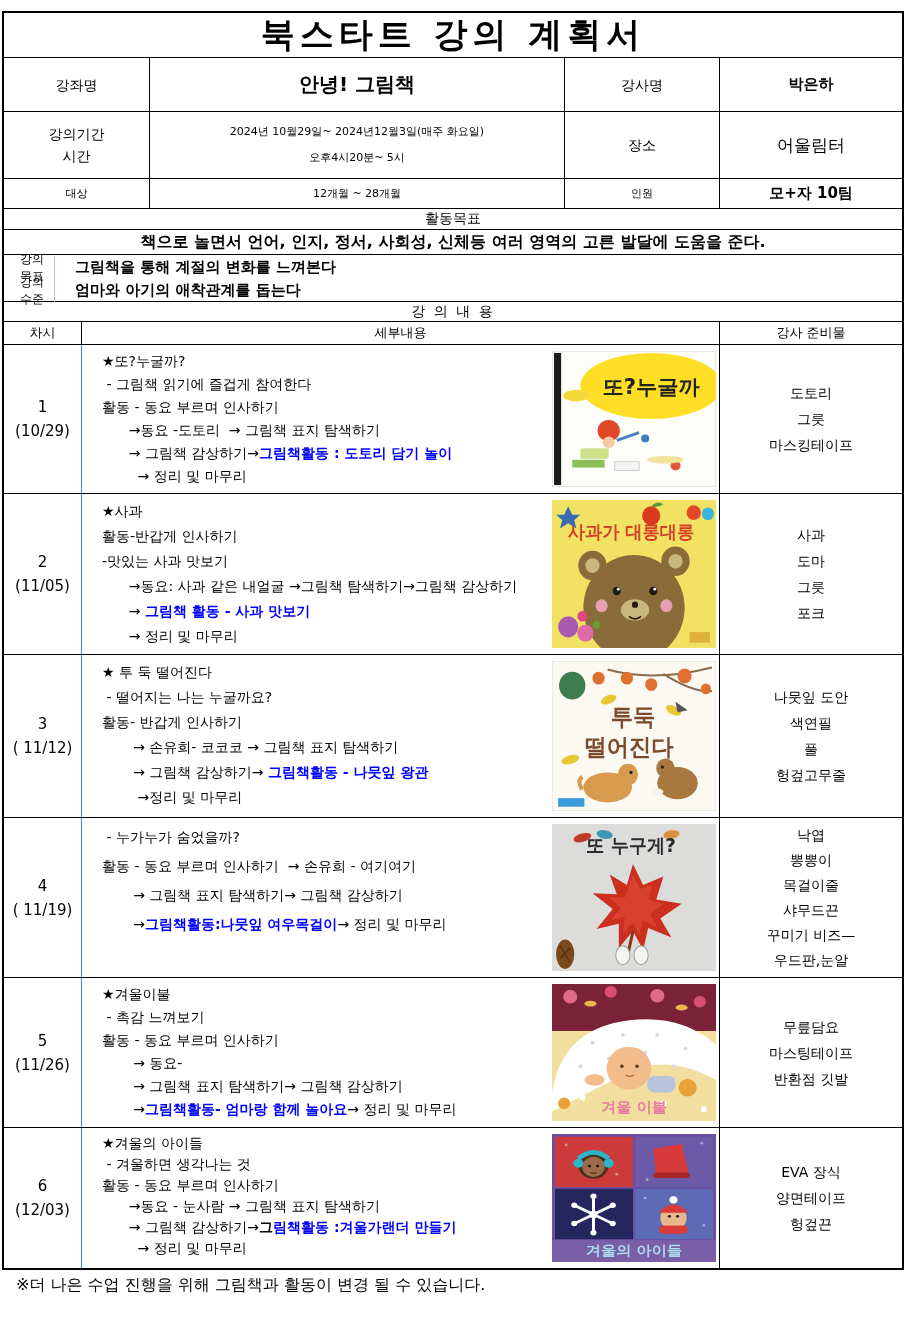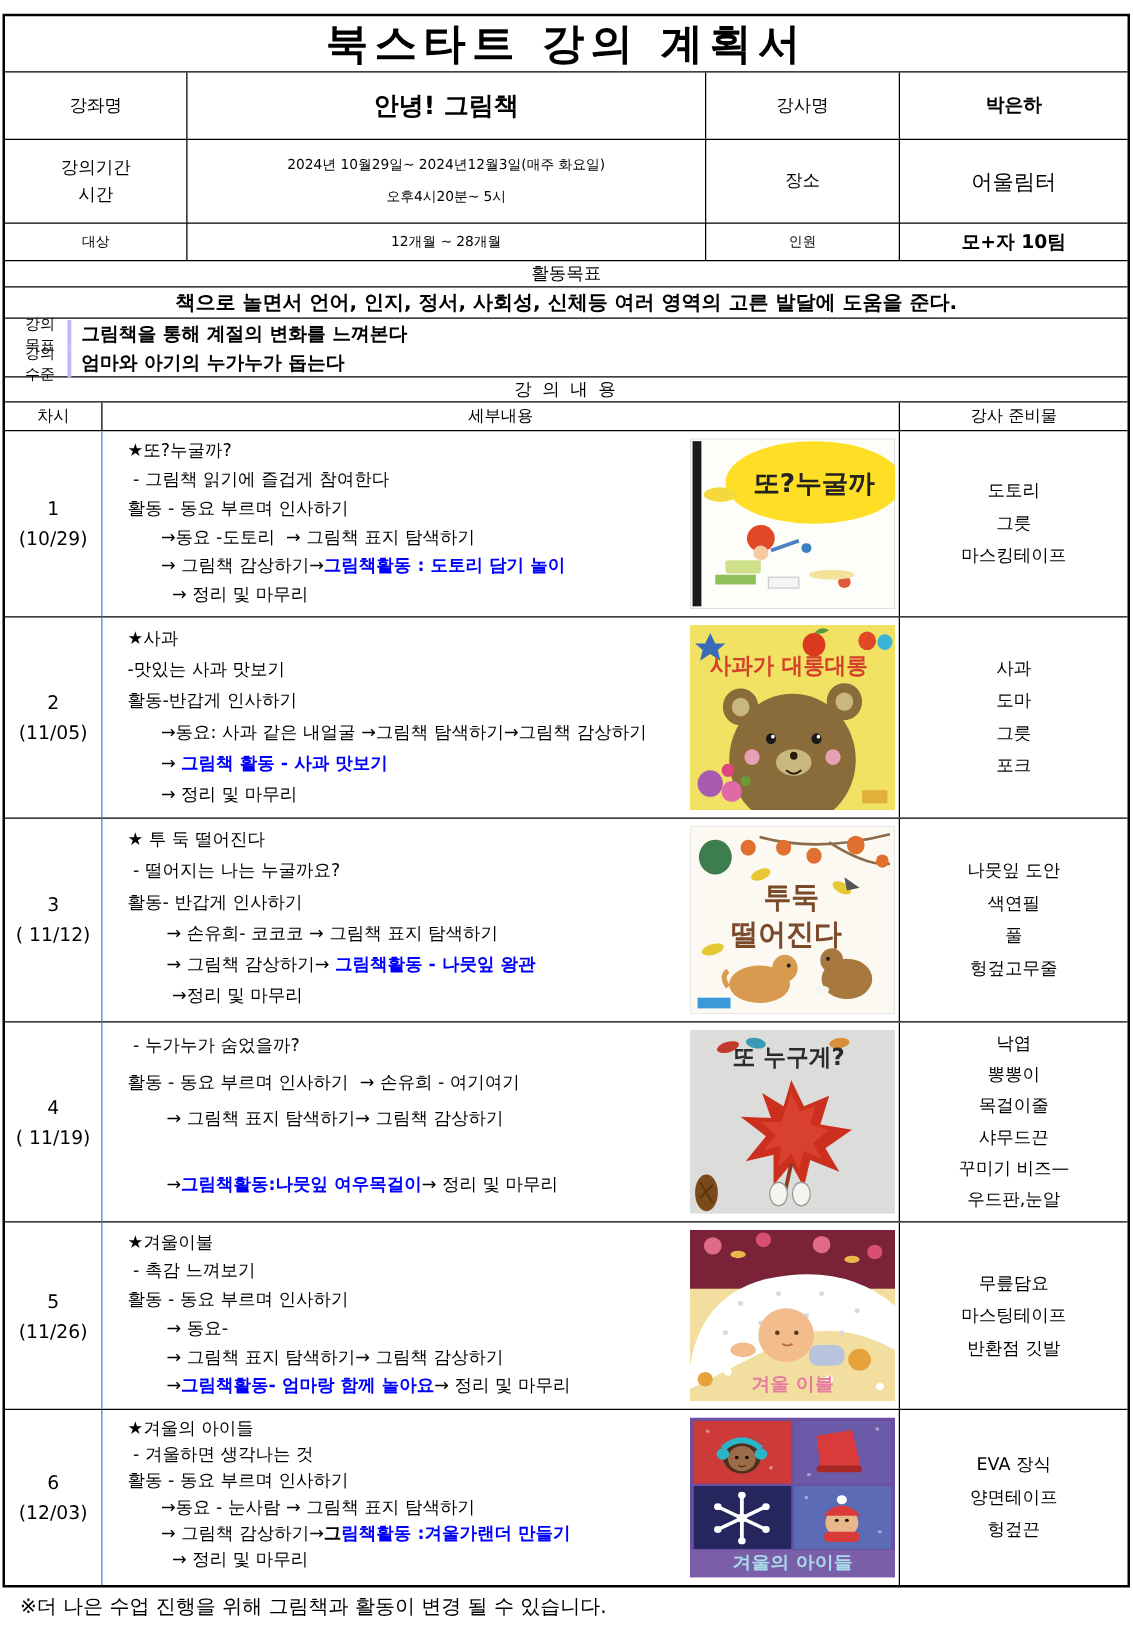--- a/index.html
+++ b/index.html
@@ -19,22 +19,22 @@
   .val-big { font-size: 20px; font-weight: bold; }
   .val-bold { font-size: 15px; font-weight: bold; }
   .val-med { font-size: 17px; }
   .val-sm { font-size: 11px; line-height: 26px; }
 
   .goal-header { height: 21px; display: flex; align-items: center; justify-content: center; font-size: 14px; }
   .summary-row { height: 25px; display: flex; align-items: center; justify-content: center;
                  font-size: 16px; font-weight: bold; }
   .objectives { display: grid; grid-template-columns: 50px 848px; grid-template-rows: 23px 23px; height: 47px; padding-top: 1px; }
   .objectives .olabel { font-size: 12px; display: flex; align-items: center; justify-content: center; padding-left: 16px; }
-  .objectives .ovalue { border-left: 3px solid #c4b5fd; font-size: 15px; font-weight: bold;
-                        display: flex; align-items: center; padding-left: 8px; }
+  .objectives .ovalue { border-left: 1px solid #c4b5fd; font-size: 15px; font-weight: bold;
+                        display: flex; align-items: center; padding-left: 20px; }
   .content-header { height: 20px; display: flex; align-items: center; justify-content: center; font-size: 14px; letter-spacing: 2px; }
 
   .col-header { display: grid; grid-template-columns: 77px 638px 183px; height: 23px; }
   .col-header > div { display: flex; align-items: center; justify-content: center; font-size: 13px; }
   .col-header > .bl { border-left: 1px solid #000; }
 
   .srow { display: grid; grid-template-columns: 77px 638px 183px; border-top: 1px solid #000; }
   .scell { display: flex; flex-direction: column; align-items: center; justify-content: center;
            font-size: 15px; line-height: 24px; text-align: center; }
   .dcell { position: relative; border-left: 1px solid #3b82f6; overflow: hidden; padding: 5px 0 0 20px; }
@@ -77,21 +77,21 @@
     <div class="bl bt val-bold">모+자 10팀</div>
   </div>
 
   <div class="goal-header sec">활동목표</div>
   <div class="summary-row sec">책으로 놀면서 언어, 인지, 정서, 사회성, 신체등 여러 영역의 고른 발달에 도움을 준다.</div>
 
   <div class="objectives sec">
     <div class="olabel">강의목표</div>
     <div class="ovalue">그림책을 통해 계절의 변화를 느껴본다</div>
     <div class="olabel">강의수준</div>
-    <div class="ovalue">엄마와 아기의 누가누가 돕는다</div>
+    <div class="ovalue">엄마와 아기의 애착관계를 돕는다</div>
   </div>
 
   <div class="content-header sec">강  의  내  용</div>
 
   <div class="col-header sec">
     <div>차시</div>
     <div class="bl">세부내용</div>
     <div class="bl">강사 준비물</div>
   </div>
 
@@ -131,22 +131,22 @@
           <div style="line-height: 26px;">마스킹테이프</div>
         </div>
       </div>
       <div class="srow" style="height: 161px;">
         <div class="scell">
           <div>2</div>
           <div>(11/05)</div>
         </div>
         <div class="dcell">
           <div class="dline" style="line-height: 25px;"><span>★사과</span></div>
+          <div class="dline" style="line-height: 25px;"><span>활동-반갑게 인사하기</span></div>
           <div class="dline" style="line-height: 25px;"><span>-맛있는 사과 맛보기</span></div>
-          <div class="dline" style="line-height: 25px;"><span>활동-반갑게 인사하기</span></div>
           <div class="dline" style="line-height: 25px;"><span>      →동요: 사과 같은 내얼굴 →그림책 탐색하기→그림책 감상하기</span></div>
           <div class="dline" style="line-height: 25px;"><span>      → </span><span class="blue">그림책 활동 - 사과 맛보기</span></div>
           <div class="dline" style="line-height: 25px;"><span>      → 정리 및 마무리</span></div>
           <svg class="cover" width="164" height="148" viewBox="0 0 162 140" preserveAspectRatio="none" xmlns="http://www.w3.org/2000/svg">
             <rect width="162" height="140" fill="#f2e264"></rect>
             <circle cx="98" cy="15" r="9" fill="#d93a1e"></circle>
             <path d="M98 6 Q104 0 110 4 Q104 8 98 6" fill="#5a9a3a"></path>
             <circle cx="140" cy="12" r="7" fill="#e04826"></circle>
             <circle cx="154" cy="13" r="6" fill="#3ab5d9"></circle>
             <polygon points="16,6 20,14 28,14 22,19 24,27 16,22 8,27 10,19 4,14 12,14" fill="#3a6bb5"></polygon>
@@ -227,21 +227,21 @@
       </div>
       <div class="srow" style="height: 160px;">
         <div class="scell">
           <div>4</div>
           <div>( 11/19)</div>
         </div>
         <div class="dcell">
           <div class="dline" style="line-height: 29px;"><span> - 누가누가 숨었을까?</span></div>
           <div class="dline" style="line-height: 29px;"><span>활동 - 동요 부르며 인사하기  → 손유희 - 여기여기</span></div>
           <div class="dline" style="line-height: 29px;"><span>       → 그림책 표지 탐색하기→ 그림책 감상하기</span></div>
-          <div class="dline" style="line-height: 29px; margin-top: 24px;"><span>       →</span><span class="blue">그림책활동:나뭇잎 여우목걸이</span><span>→ 정리 및 마무리</span></div>
+          <div class="dline" style="line-height: 29px;"><span>       →</span><span class="blue">그림책활동:나뭇잎 여우목걸이</span><span>→ 정리 및 마무리</span></div>
           <svg class="cover" width="164" height="147" viewBox="0 0 162 140" preserveAspectRatio="none" xmlns="http://www.w3.org/2000/svg">
             <rect width="162" height="140" fill="#dcdcda"></rect>
             <ellipse cx="30" cy="13" rx="9" ry="4" fill="#c23a2a" transform="rotate(-15 30 13)"></ellipse>
             <ellipse cx="52" cy="10" rx="8" ry="4" fill="#3a9ab5" transform="rotate(10 52 10)"></ellipse>
             <ellipse cx="118" cy="10" rx="8" ry="4" fill="#d9903a" transform="rotate(-8 118 10)"></ellipse>
             <text x="78" y="27" font-size="18" font-weight="bold" fill="#2a2a2a" text-anchor="middle">또 누구게?</text>
             <polygon points="80,38 90,58 110,50 103,72 128,76 107,90 118,108 95,99 90,120 80,102 66,118 66,95 44,100 60,81 40,66 64,67 57,48 74,58" fill="#cc2f1e"></polygon>
             <polygon points="80,48 87,62 99,58 95,72 110,76 97,86 104,98 90,92 86,106 80,94 70,104 72,88 58,92 68,80 56,70 72,70" fill="#e0503a" opacity="0.55"></polygon>
             <path d="M80 102 L74 128" stroke="#8a3a20" stroke-width="3" fill="none"></path>
             <ellipse cx="70" cy="125" rx="7" ry="9" fill="#f5f5f0" stroke="#999999"></ellipse>

